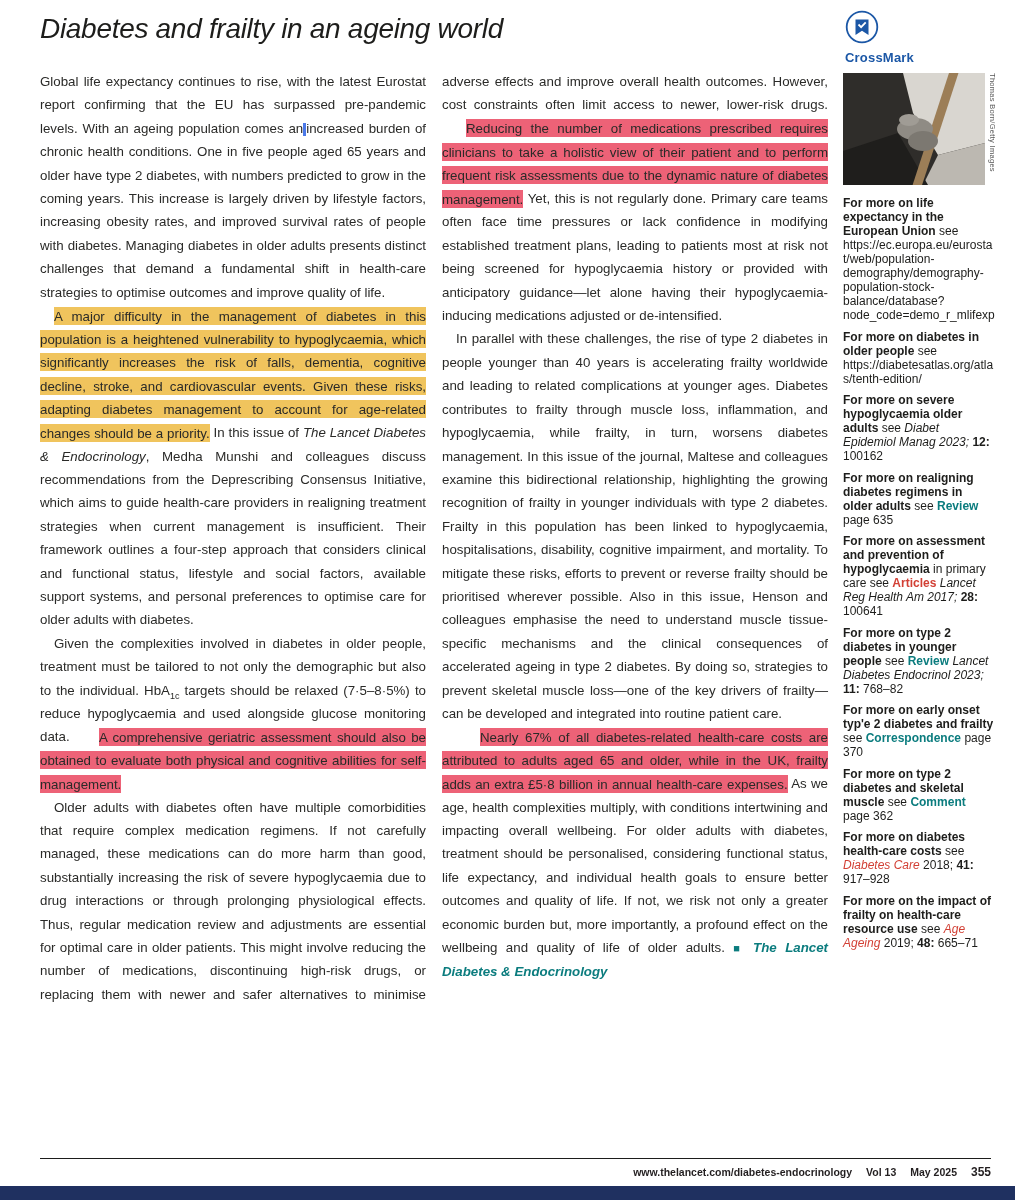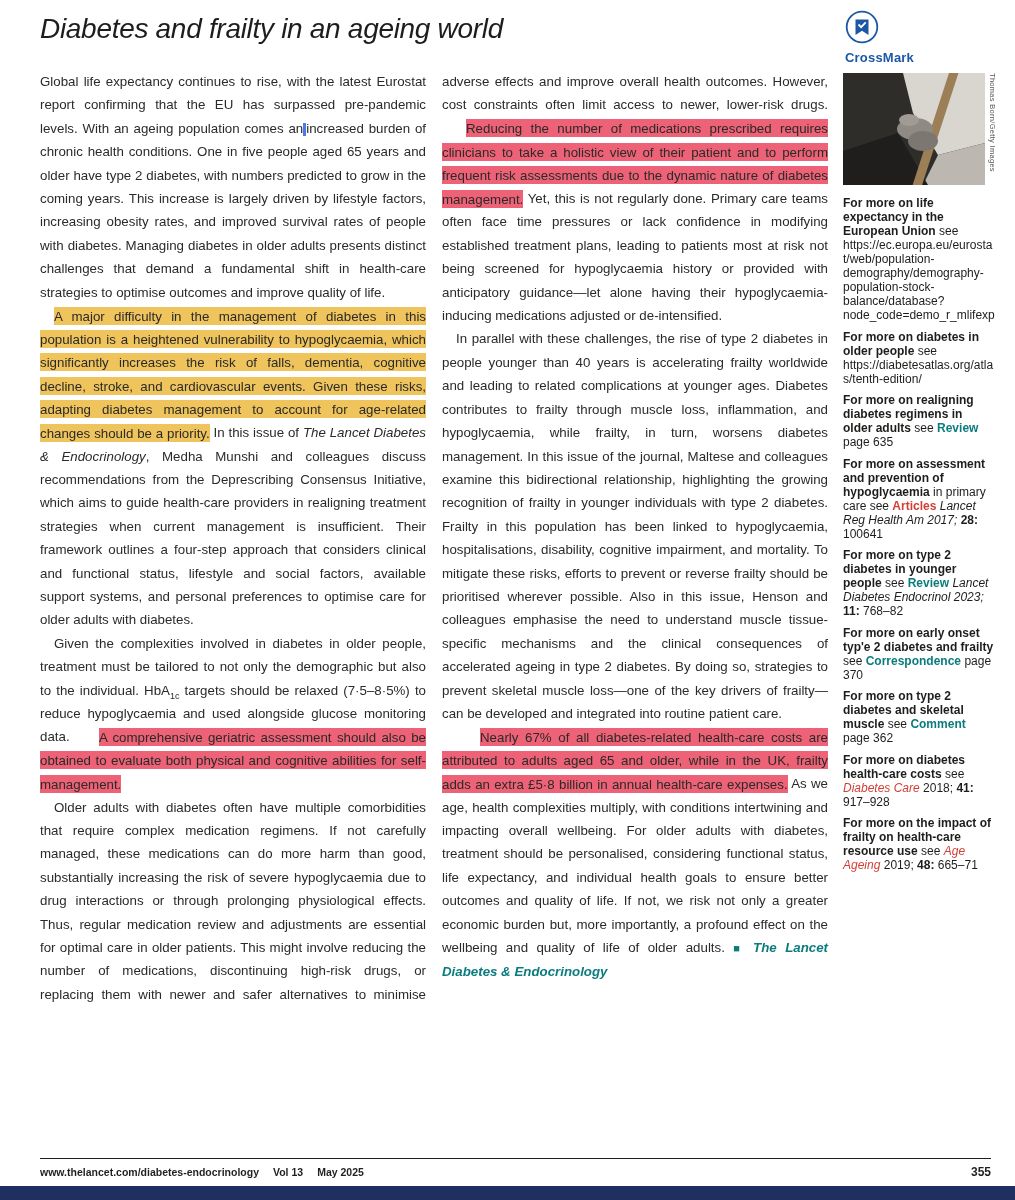--- a/index.html
+++ b/index.html
@@ -42,21 +42,21 @@
   .b { font-weight:bold; }
   .lnk { color:#1d1d1b; }
   .teal { color:#0b7c7e; font-weight:bold; }
   .red { color:#d23f34; font-weight:bold; }
   .redit { color:#d23f34; font-style:italic; }
   .vol { font-weight:bold; }
 
   .footer {
     position:absolute; left:40px; right:24px; top:1158px;
     border-top:1.2px solid #1d1d1b; padding-top:6px;
-    display:flex; justify-content:space-between; align-items:baseline;
+    display:flex; justify-content:flex-end; align-items:baseline;
   }
   .footer .f-left { font-size:10.5px; font-weight:bold; }
   .footer .f-left span { margin-right:14px; }
   .footer .f-page { font-size:12px; font-weight:bold; }
   .bottombar { position:absolute; left:0; right:0; bottom:0; height:14px; background:#1f3060; }
 </style>
 </head>
 <body>
 
 <div class="page">
@@ -96,20 +96,21 @@
       <ellipse cx="72" cy="56" rx="18" ry="11" fill="#8f8b84"></ellipse>
       <ellipse cx="80" cy="68" rx="15" ry="10" fill="#7c7871"></ellipse>
       <ellipse cx="66" cy="47" rx="10" ry="6" fill="#a09c95"></ellipse>
     </svg>
   </div>
   <div class="credit">Thomas Born/Getty Images</div>
 
   <div class="notes">
       <div class="note"><span class="b">For more on life expectancy in the European Union</span><span> see </span><span class="lnk">https://ec.europa.eu/eurostat/web/population-demography/demography-population-stock-balance/database?node_code=demo_r_mlifexp</span></div>
       <div class="note"><span class="b">For more on diabetes in older people</span><span> see </span><span class="lnk">https://diabetesatlas.org/atlas/tenth-edition/</span></div>
+      <div class="note"><span class="b">For more on severe hypoglycaemia older adults</span><span> see </span><span class="it">Diabet Epidemiol Manag 2023; </span><span class="vol">12:</span><span> 100162</span></div>
       <div class="note"><span class="b">For more on realigning diabetes regimens in older adults</span><span> see </span><span class="teal">Review</span><span> page 635</span></div>
       <div class="note"><span class="b">For more on assessment and prevention of hypoglycaemia</span><span> in primary care see </span><span class="red">Articles</span><span> </span><span class="it">Lancet Reg Health Am 2017; </span><span class="vol">28:</span><span> 100641</span></div>
       <div class="note"><span class="b">For more on type 2 diabetes in younger people</span><span> see </span><span class="teal">Review</span><span> </span><span class="it">Lancet Diabetes Endocrinol 2023; </span><span class="vol">11:</span><span> 768–82</span></div>
       <div class="note"><span class="b">For more on early onset typ'e 2 diabetes and frailty</span><span> see </span><span class="teal">Correspondence</span><span> page 370</span></div>
       <div class="note"><span class="b">For more on type 2 diabetes and skeletal muscle</span><span> see </span><span class="teal">Comment</span><span> page 362</span></div>
       <div class="note"><span class="b">For more on diabetes health-care costs</span><span> see </span><span class="redit">Diabetes Care</span><span> 2018; </span><span class="vol">41:</span><span> 917–928</span></div>
       <div class="note"><span class="b">For more on the impact of frailty on health-care resource use</span><span> see </span><span class="redit">Age Ageing</span><span> 2019; </span><span class="vol">48:</span><span> 665–71</span></div>
     </div>
 
   <div class="footer">

